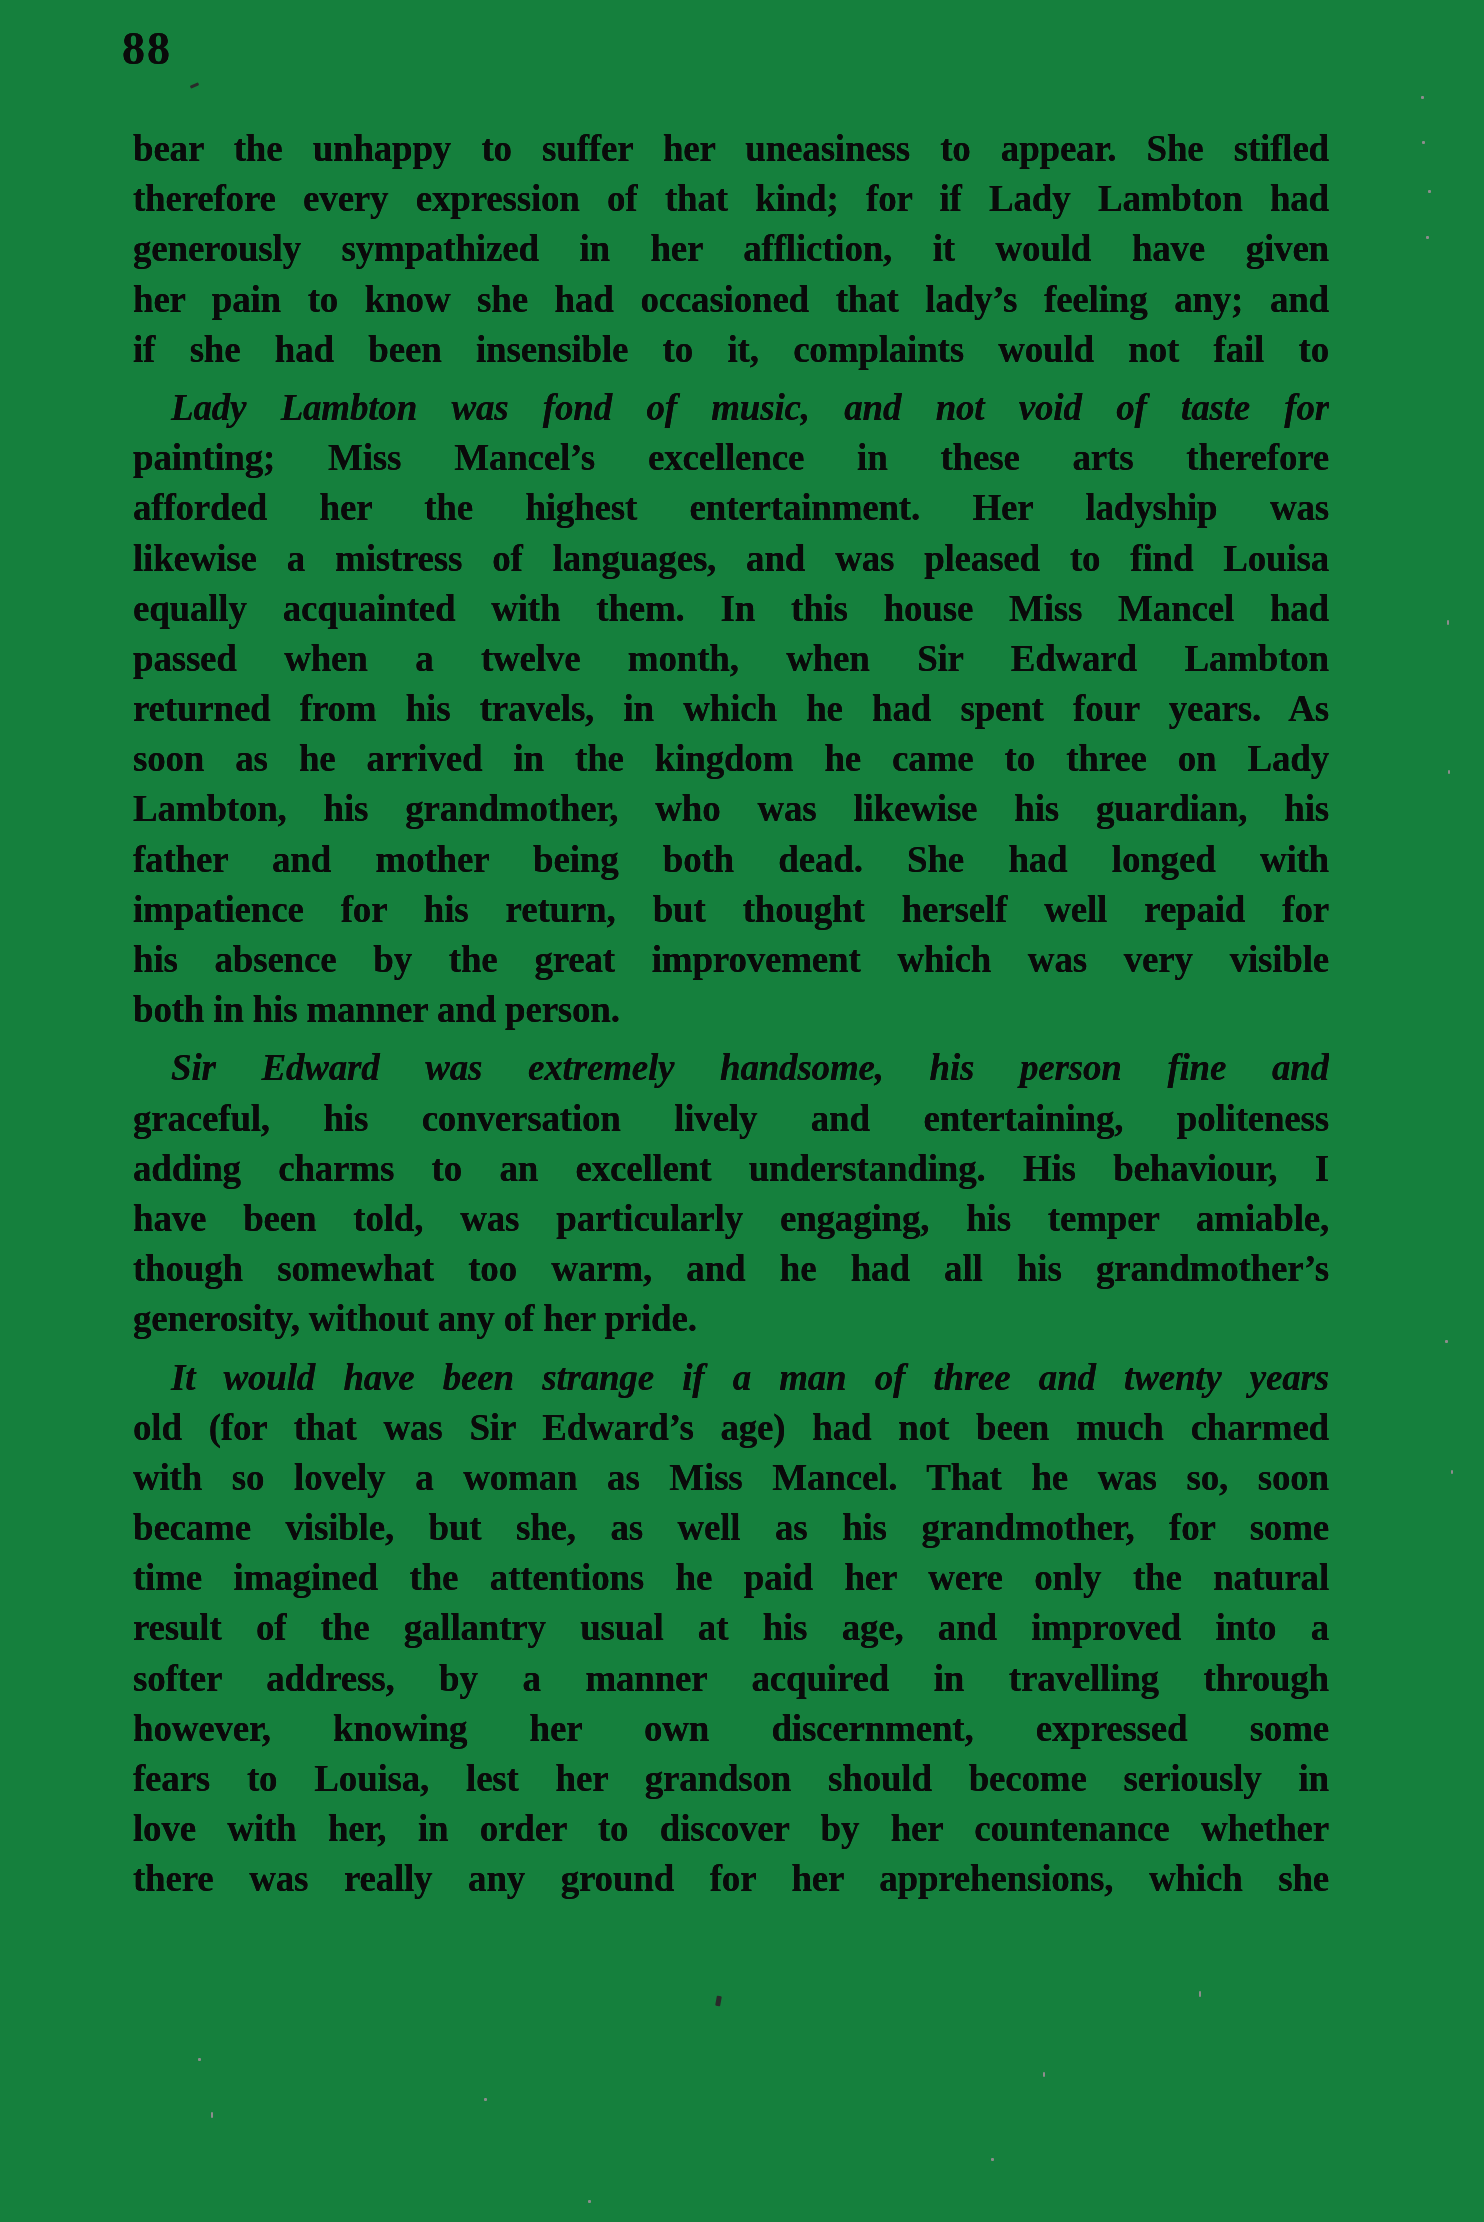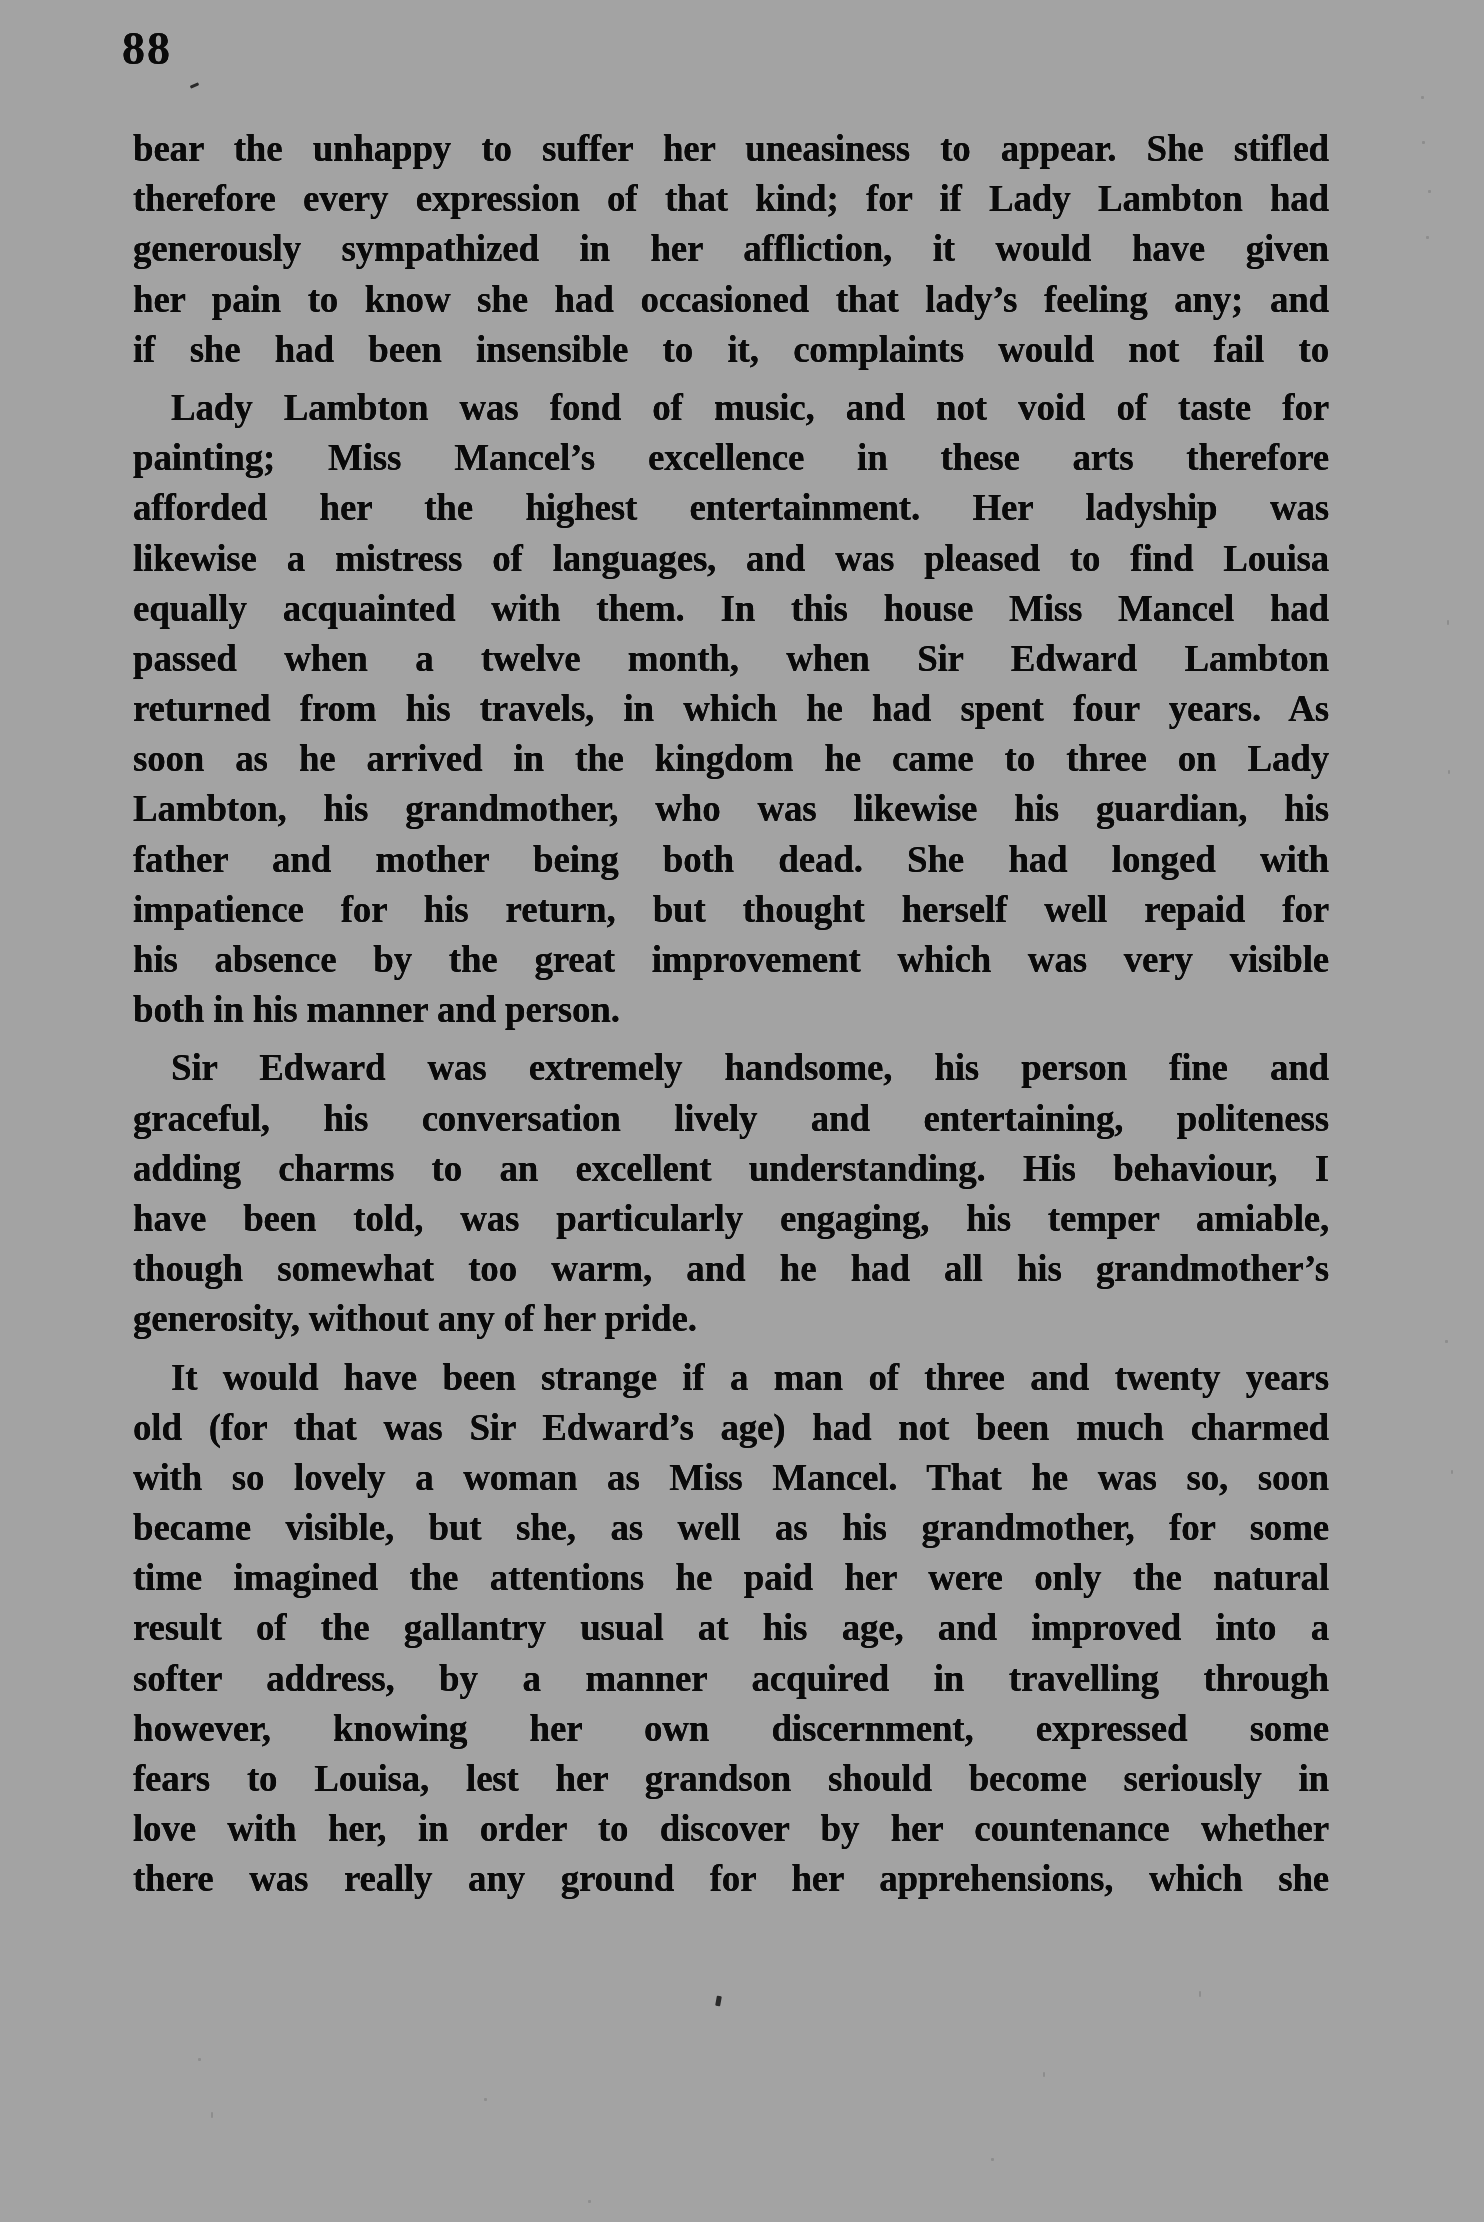--- a/index.html
+++ b/index.html
@@ -4,21 +4,21 @@
 <style>
   html, body {
     margin: 0;
     padding: 0;
     background: #ffffff;
   }
   .page {
     position: relative;
     width: 1484px;
     height: 2222px;
-    background: #a3a3a3;
+    background: #15803d;
     font-family: "Liberation Serif", "DejaVu Serif", serif;
     color: #0a0a0a;
     overflow: hidden;
   }
   .page-number {
     position: absolute;
     left: 122px;
     top: 22px;
     font-size: 46px;
     font-weight: 700;
@@ -38,21 +38,21 @@
     line-height: 50.2px;
     height: 50.2px;
     text-align: justify;
     text-align-last: justify;
     text-shadow: 0 0 0.6px currentColor;
     letter-spacing: -0.2px;
     overflow: hidden;
     white-space: nowrap;
   }
   .line.para-end { text-align-last: left; }
-  .line.indent { text-indent: 38px; }
+  .line.indent { text-indent: 38px; font-style: italic; }
   
   .speck {
     position: absolute;
     background: #2a2a2a;
     border-radius: 1px;
   }
   .speck.light { background: #8d8d8d; }
 </style>
 </head>
 <body>

